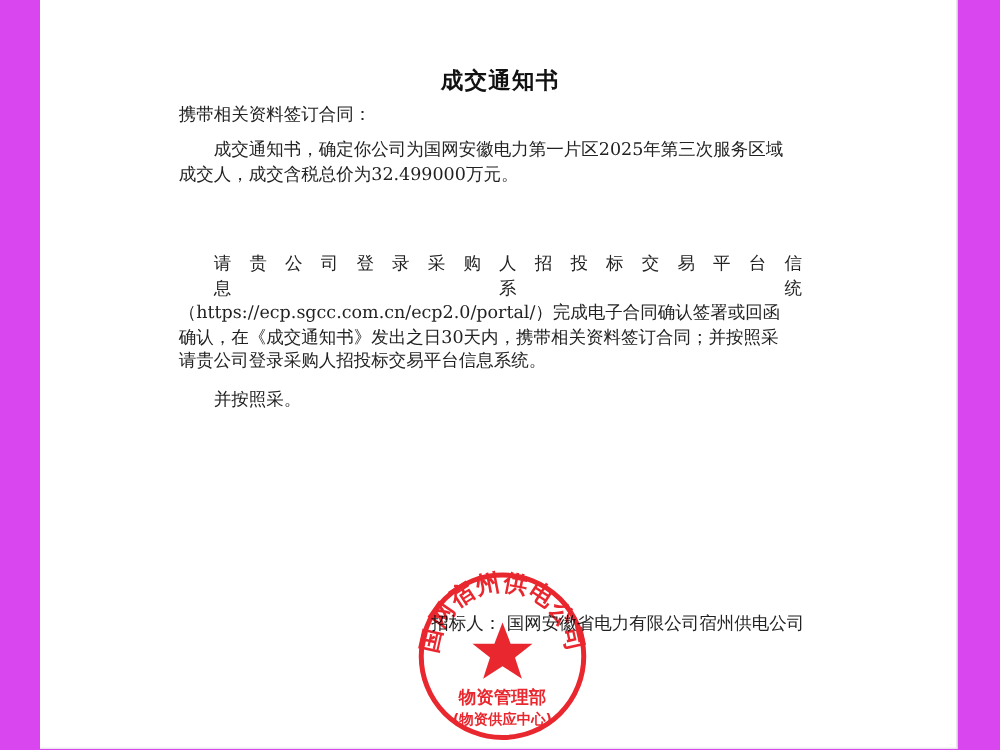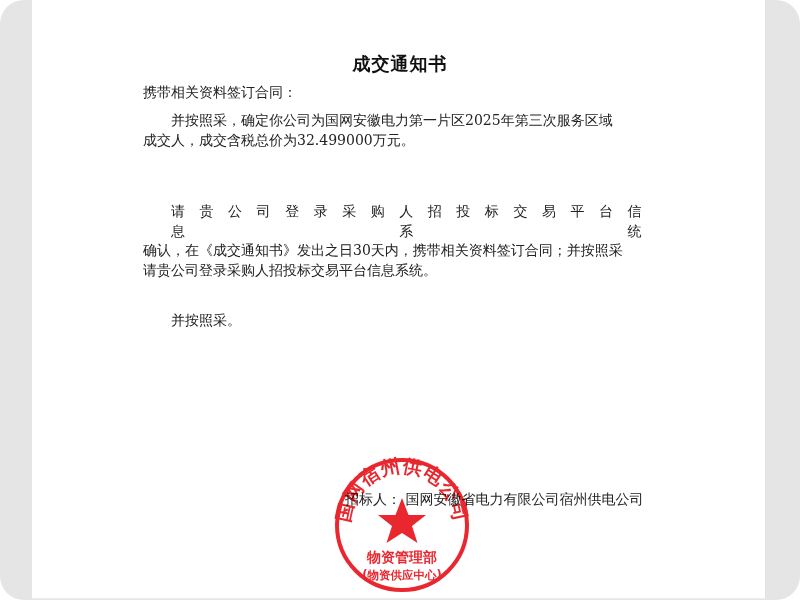--- a/index.html
+++ b/index.html
@@ -7,22 +7,21 @@
       padding: 0;
       width: 800px;
       height: 600px;
       background: #ffffff;
       overflow: hidden;
     }
     .viewport {
       position: relative;
       width: 800px;
       height: 600px;
-      background: #e5e5e5;
-      border-radius: 24px;
+      background: #d946ef;
     }
     .page {
       position: absolute;
       left: 32px;
       top: 0px;
       width: 733px;
       height: 598px;
       background: #ffffff;
       border-right: 1px solid #e2e2e2;
       border-bottom: 1px solid #ececec;
@@ -94,26 +93,27 @@
 <body>
 
 <div class="viewport">
   <div class="page"></div>
 
   <div class="title">成交通知书</div>
 
   <div class="body-text salutation">携带相关资料签订合同：</div>
 
   <div class="body-text para para1">
-    <span class="line indent">并按照采，确定你公司为国网安徽电力第一片区2025年第三次服务区域</span>
+    <span class="line indent">成交通知书，确定你公司为国网安徽电力第一片区2025年第三次服务区域</span>
     <span class="line">成交人，成交含税总价为32.499000万元。</span>
   </div>
 
   <div class="body-text para para2">
     <span class="line justify indent" style="letter-spacing: 13.5px;">请贵公司登录采购人招投标交易平台信息系统</span>
+    <span class="line">（https://ecp.sgcc.com.cn/ecp2.0/portal/）完成电子合同确认签署或回函</span>
     <span class="line">确认，在《成交通知书》发出之日30天内，携带相关资料签订合同；并按照采</span>
     <span class="line">请贵公司登录采购人招投标交易平台信息系统。</span>
   </div>
 
   <div class="body-text closing">并按照采。</div>
 
   <div class="body-text signature">招标人： 国网安徽省电力有限公司宿州供电公司</div>
 
   <div class="stamp">
     <svg viewBox="0 0 138 138" xmlns="http://www.w3.org/2000/svg">

